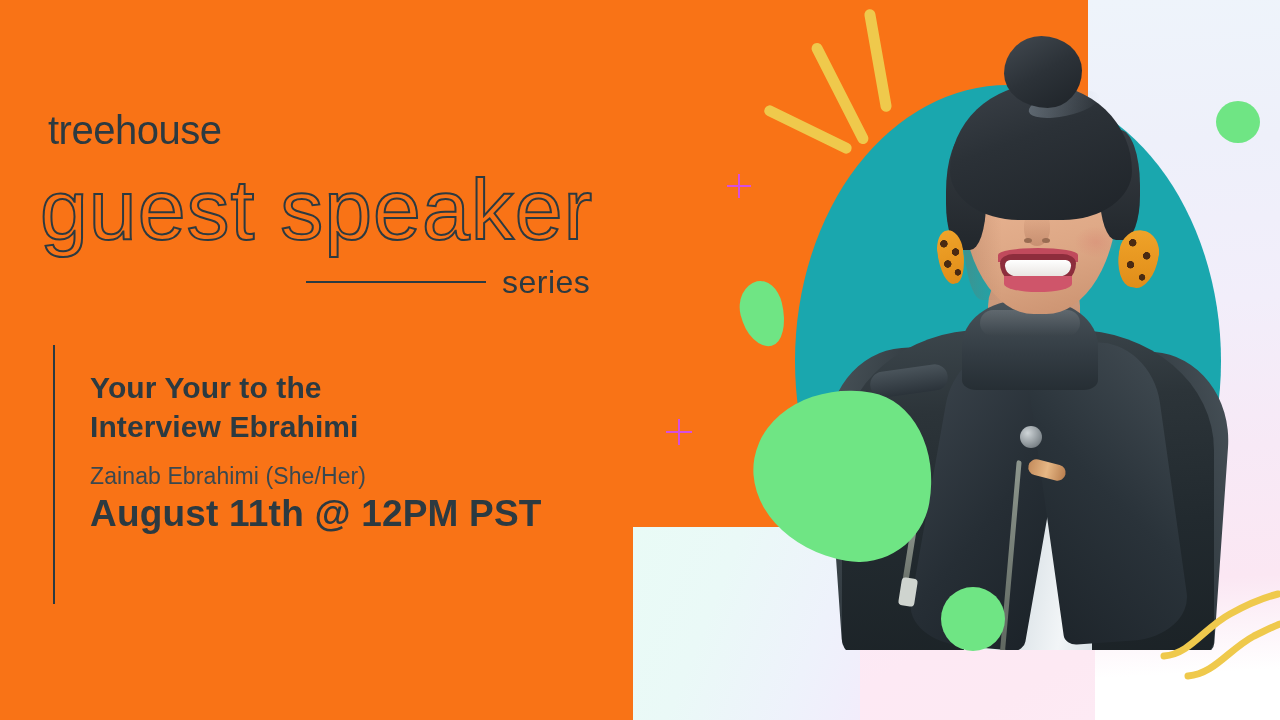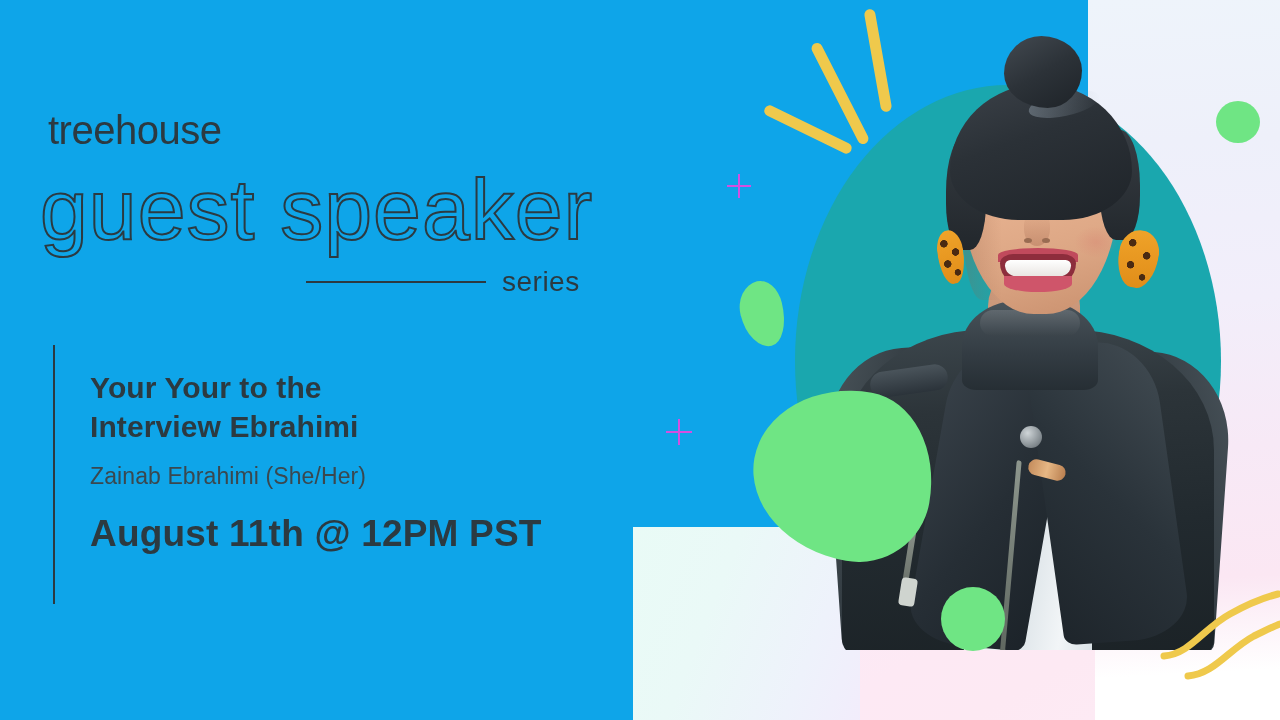--- a/index.html
+++ b/index.html
@@ -5,21 +5,21 @@
   html, body {
     margin: 0;
     padding: 0;
     background: #ffffff;
   }
   #stage {
     position: relative;
     width: 1280px;
     height: 720px;
     overflow: hidden;
-    background: #0ea5e9;
+    background: #f97316;
     font-family: "Liberation Sans", "DejaVu Sans", sans-serif;
   }
 
   
   .panel {
     position: absolute;
     pointer-events: none;
   }
   #panel-right {
     left: 1088px; top: 0; width: 192px; height: 720px;
@@ -337,39 +337,38 @@
   }
   #series-row {
     position: absolute; left: 306px; top: 258px;
     width: 320px; height: 48px;
     display: flex; align-items: center; gap: 16px;
   }
   #series-rule {
     flex: 0 0 180px; height: 2px; background: #2c3a41;
   }
   #series-word {
-    font-size: 28px; font-weight: 400; color: #2c3a41; letter-spacing: 0.5px;
+    font-size: 32px; font-weight: 400; color: #2c3a41; letter-spacing: 0.5px;
   }
   #left-rule {
     position: absolute; left: 53px; top: 345px;
     width: 2px; height: 259px; background: #2c3a41;
   }
   #info-block {
     position: absolute; left: 90px; top: 368px; width: 520px;
   }
   #talk-title {
     font-size: 30px; font-weight: 700; color: #2c3a41;
     line-height: 1.3; margin: 0 0 14px 0; letter-spacing: 0.1px;
   }
   .speaker-line {
     font-size: 23px; font-weight: 400; color: #3a484f;
     line-height: 1.42; letter-spacing: 0.1px;
   }
   #date-line {
-    margin-top: 20px;
     font-size: 37px; font-weight: 700; color: #2c3a41;
     letter-spacing: 0.2px; white-space: nowrap;
   }
 </style>
 </head>
 <body>
 
 <div id="stage">
 
   <div class="panel" id="panel-right"></div>

